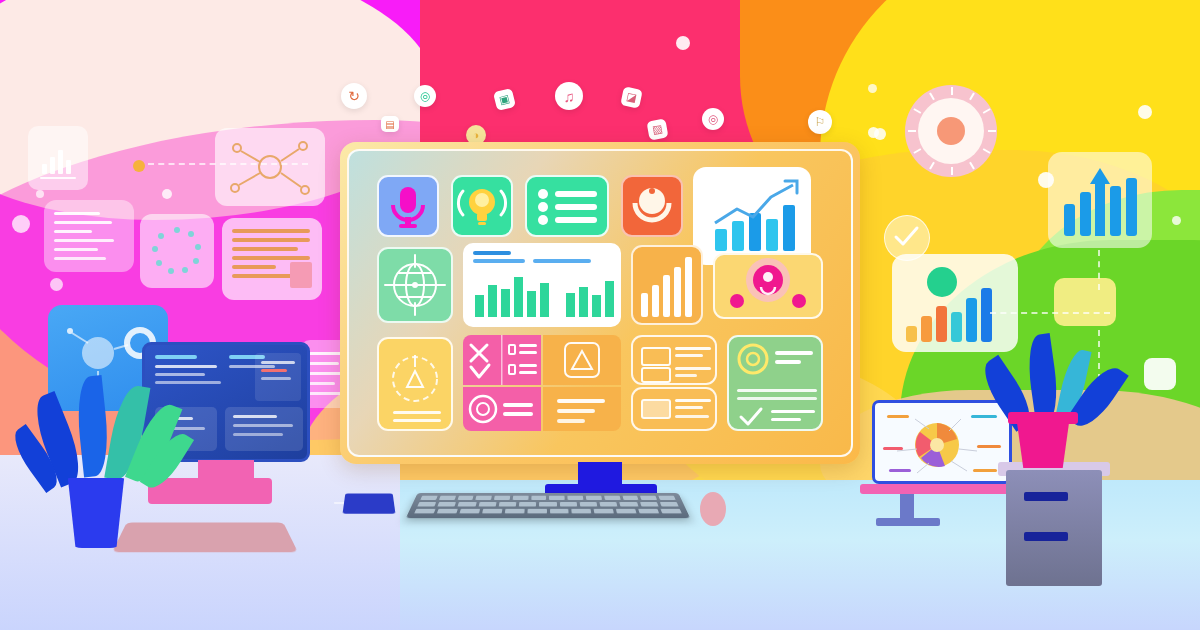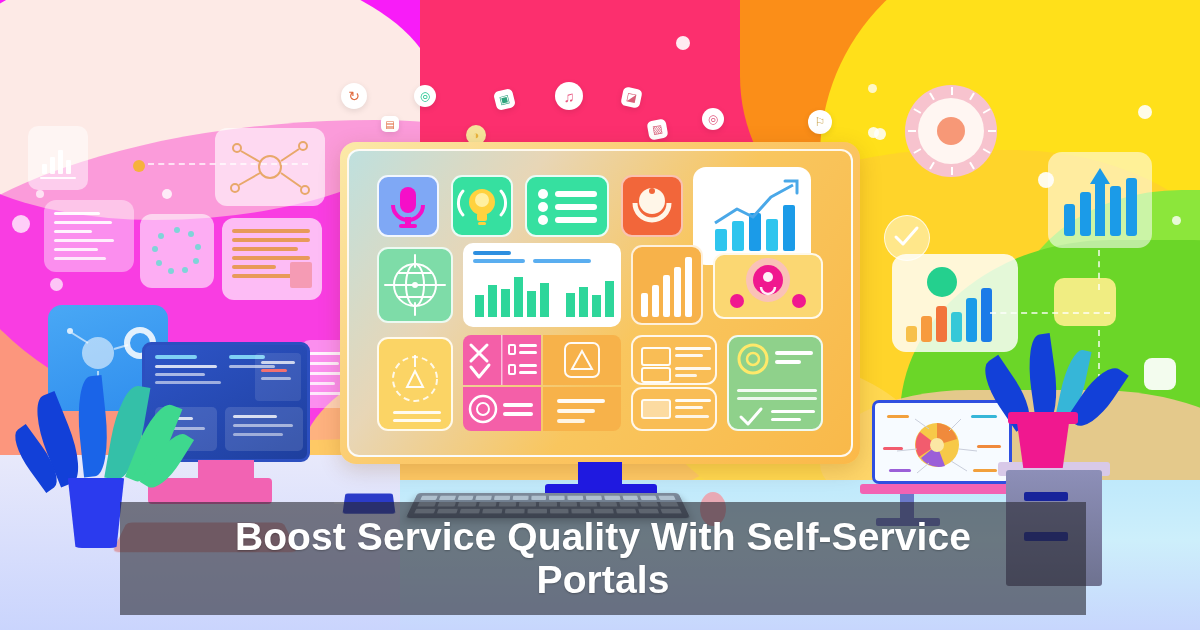--- a/index.html
+++ b/index.html
@@ -709,17 +709,14 @@
     <div class="leaf" style="left:1064px;top:356px;width:28px;height:70px;background:#1240D8;transform:rotate(34deg);"></div>
   </div>
   <div class="cab-top"></div>
   <div class="pot-r-lip"></div>
   <div class="pot-r"></div>
   <div class="cabinet">
     <div class="cab-handle" style="top:22px;"></div>
     <div class="cab-handle" style="top:62px;"></div>
   </div>
 
-  <div class="title-band">
-    <div class="title-text">Boost Service Quality With Self-Service Portals</div>
-  </div>
 
 </div>
 
 </body></html>

